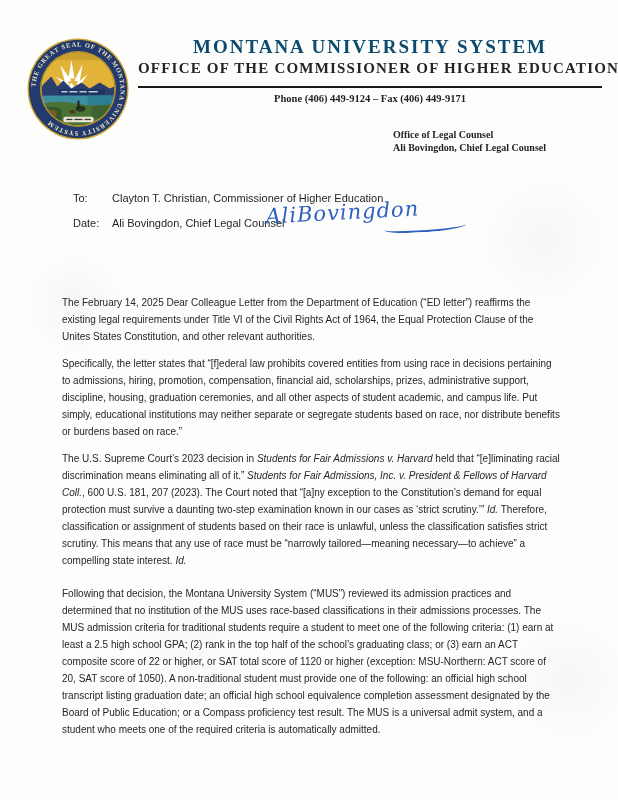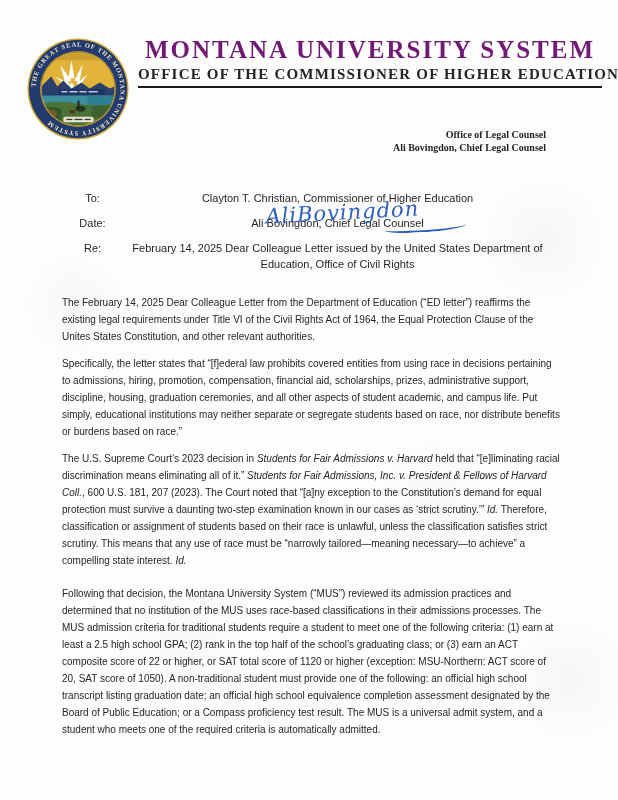--- a/index.html
+++ b/index.html
@@ -15,36 +15,36 @@
     background:
       radial-gradient(circle at 12% 38%, rgba(120,120,120,.05), transparent 7%),
       radial-gradient(circle at 88% 30%, rgba(120,120,120,.05), transparent 8%),
       radial-gradient(circle at 70% 62%, rgba(120,120,120,.04), transparent 9%),
       radial-gradient(circle at 30% 80%, rgba(120,120,120,.04), transparent 8%),
       radial-gradient(circle at 92% 85%, rgba(120,120,120,.05), transparent 7%);
   }
   .seal { position:absolute; left:27px; top:38px; width:102px; height:102px; }
   .masthead { position:absolute; left:138px; top:36px; width:464px; text-align:center; }
   .org-name {
-    font-family:"Liberation Serif", serif; font-weight:bold; font-size:25px;
-    letter-spacing:2px; color:#701a75; white-space:nowrap;
+    font-family:"Liberation Serif", serif; font-weight:bold; font-size:19px;
+    letter-spacing:2px; color:#0c4a6e; white-space:nowrap;
   }
   .office-name {
     font-family:"Liberation Serif", serif; font-weight:bold; font-size:15px;
     letter-spacing:1.2px; color:#242424; margin-top:2px; white-space:nowrap;
   }
   .header-rule { position:absolute; left:138px; top:86px; width:464px; height:2px; background:#1a1a1a; }
   .address { position:absolute; left:138px; top:92px; width:464px; text-align:center;
     font-family:"Liberation Serif", serif; font-weight:bold; font-size:10.5px;
     line-height:14px; color:#1f1f1f; }
-  .counsel { position:absolute; right:72px; top:128px; text-align:right;
+  .counsel { position:absolute; right:72px; top:128px; 
     font-family:"Liberation Serif", serif; font-weight:bold; font-size:10px;
     line-height:13px; color:#1f1f1f; }
   .memo { position:absolute; left:73px; top:190px; width:490px; font-size:11px; line-height:16px; color:#262626; }
-  .memo-row { display:flex; margin-bottom:9px;text-align:center; }
+  .memo-row { display:flex; margin-bottom:9px; }
   .memo-label { flex:0 0 39px; }
   .memo-value { flex:1; }
   .signature { position:absolute; left:266px; top:199px; width:210px; height:48px;
     transform:rotate(-3deg); pointer-events:none; }
   .sig-text {
     font-family:"DejaVu Serif", serif; font-style:italic; font-size:21px;
     color:#2f5fc0; letter-spacing:1px; white-space:nowrap;
   }
   .sig-tail { position:absolute; left:118px; top:26px; width:82px; height:10px;
     border-bottom:2.4px solid #2f5fc0; border-radius:0 0 60% 40%; }
@@ -113,39 +113,36 @@
       <circle cx="50.5" cy="50.5" r="36.8" fill="none" stroke="#8a6d1f" stroke-width="0.6"></circle>
     </svg>
   </div>
 
   <div class="masthead">
     <div class="org-name">MONTANA UNIVERSITY SYSTEM</div>
     <div class="office-name">OFFICE OF THE COMMISSIONER OF HIGHER EDUCATION</div>
   </div>
   <div class="header-rule"></div>
   <div class="address">
+    <div>Phone (406) 449-9124 – Fax (406) 449-9171</div>
   </div>
 
   <div class="counsel">
     <div>Office of Legal Counsel</div>
     <div>Ali Bovingdon, Chief Legal Counsel</div>
   </div>
 
   <div class="memo">
     <div class="memo-row">
       <div class="memo-label">To:</div>
       <div class="memo-value">Clayton T. Christian, Commissioner of Higher Education</div>
     </div>
     <div class="memo-row">
       <div class="memo-label">Date:</div>
       <div class="memo-value">Ali Bovingdon, Chief Legal Counsel</div>
-    </div>
-    <div class="memo-row">
-      <div class="memo-label">Re:</div>
-      <div class="memo-value">February 14, 2025 Dear Colleague Letter issued by the United States Department of Education, Office of Civil Rights</div>
     </div>
   </div>
 
   <div class="signature">
     <span class="sig-text">AliBovingdon</span>
     <span class="sig-tail"></span>
   </div>
 
   <div class="body-text">
     <p><span>The February 14, 2025 Dear Colleague Letter from the Department of Education (“ED letter”) reaffirms the existing legal requirements under Title VI of the Civil Rights Act of 1964, the Equal Protection Clause of the Unites States Constitution, and other relevant authorities.</span></p>

